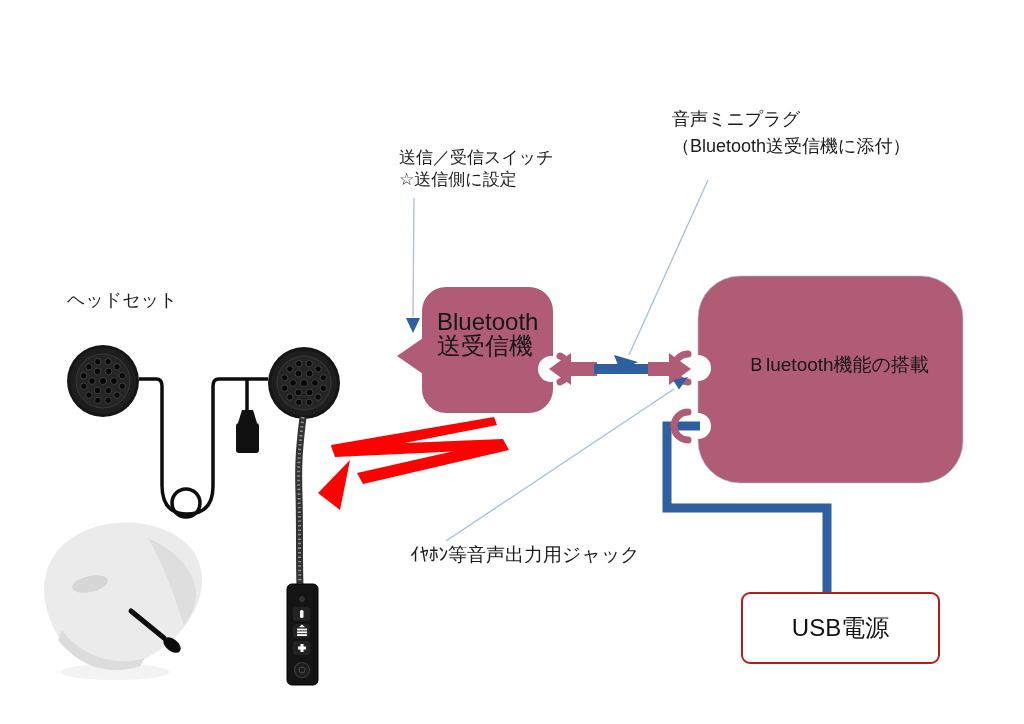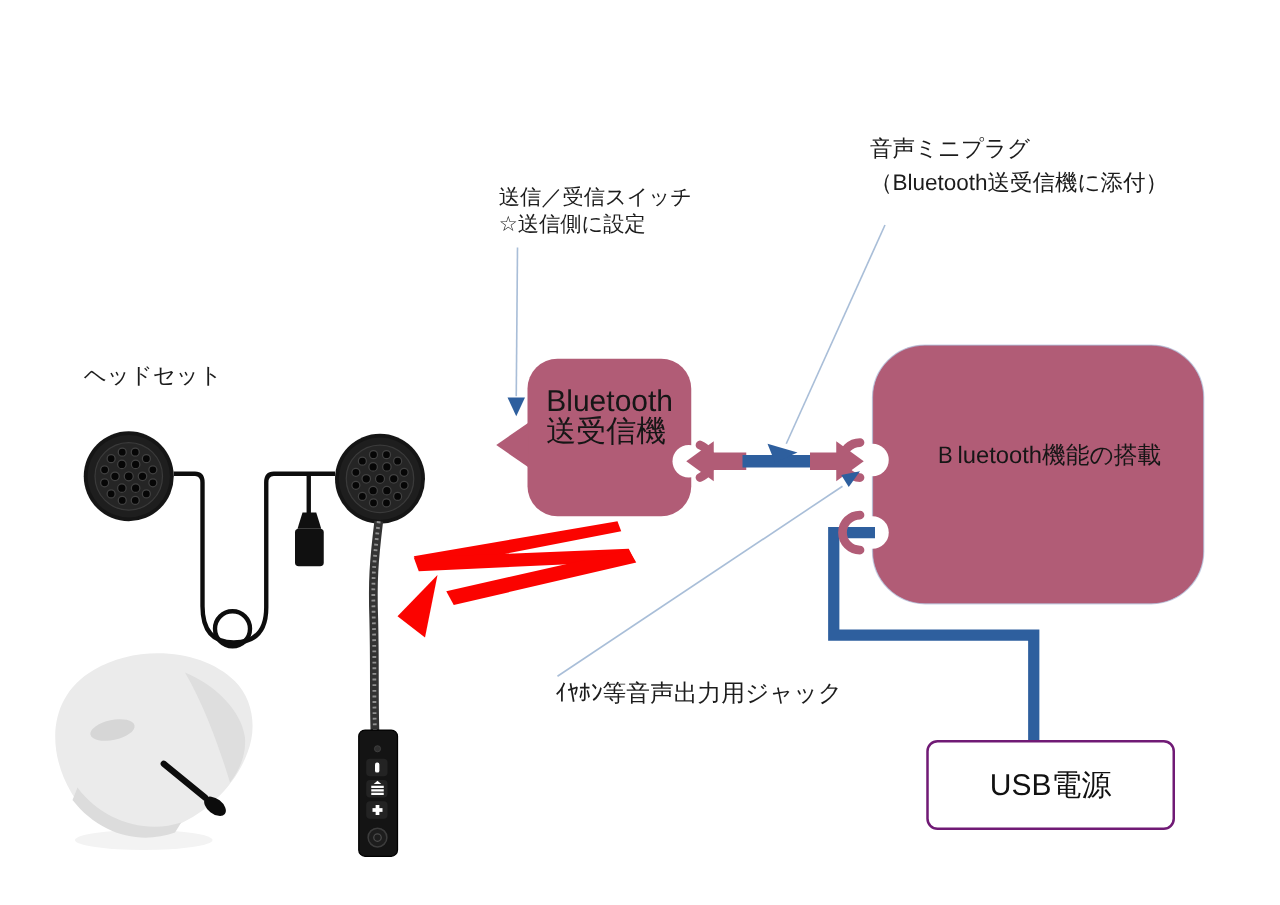--- a/index.html
+++ b/index.html
@@ -1,27 +1,27 @@
 <!DOCTYPE html>
 <html><head>
 <meta charset="utf-8">
 <style>
   html,body{margin:0;padding:0;background:#fff;}
   #stage{position:relative;width:1024px;height:724px;background:#ffffff;overflow:hidden;
          font-family:"Liberation Sans","DejaVu Sans",sans-serif;color:#1c1c1c;}
   #gfx{position:absolute;left:0;top:0;}
   .lbl{position:absolute;white-space:nowrap;color:#1c1c1c;}
   #switch-note{left:370px;top:147px;font-size:17px;line-height:22px;margin-left:29px;}
-  #plug-note{left:672px;top:106px;font-size:18px;line-height:27px;margin-left:24px;}
+  #plug-note{left:672px;top:106px;font-size:18px;line-height:27px;}
   #headset-label{left:67px;top:288px;font-size:18px;line-height:24px;}
   #bt-text{left:437px;top:310px;font-size:24px;line-height:24px;color:#161616;}
   #navi-text{left:747px;top:351px;font-size:19px;line-height:27px;color:#161616;}
-  #jack-note{left:444px;top:542px;font-size:19px;}
+  #jack-note{left:410px;top:542px;font-size:19px;}
   #usb-box{position:absolute;left:741px;top:592px;width:195px;height:68px;background:#fff;
-           border:2px solid #701a75;border-radius:9px;display:flex;align-items:center;
+           border:2px solid #b91c1c;border-radius:9px;display:flex;align-items:center;
            justify-content:center;font-size:24px;color:#111;}
 </style>
 </head>
 <body>
 
 <div id="stage">
 
   <svg id="gfx" width="1024" height="724" viewBox="0 0 1024 724" xmlns="http://www.w3.org/2000/svg">
     <defs>
       <g id="spk">

